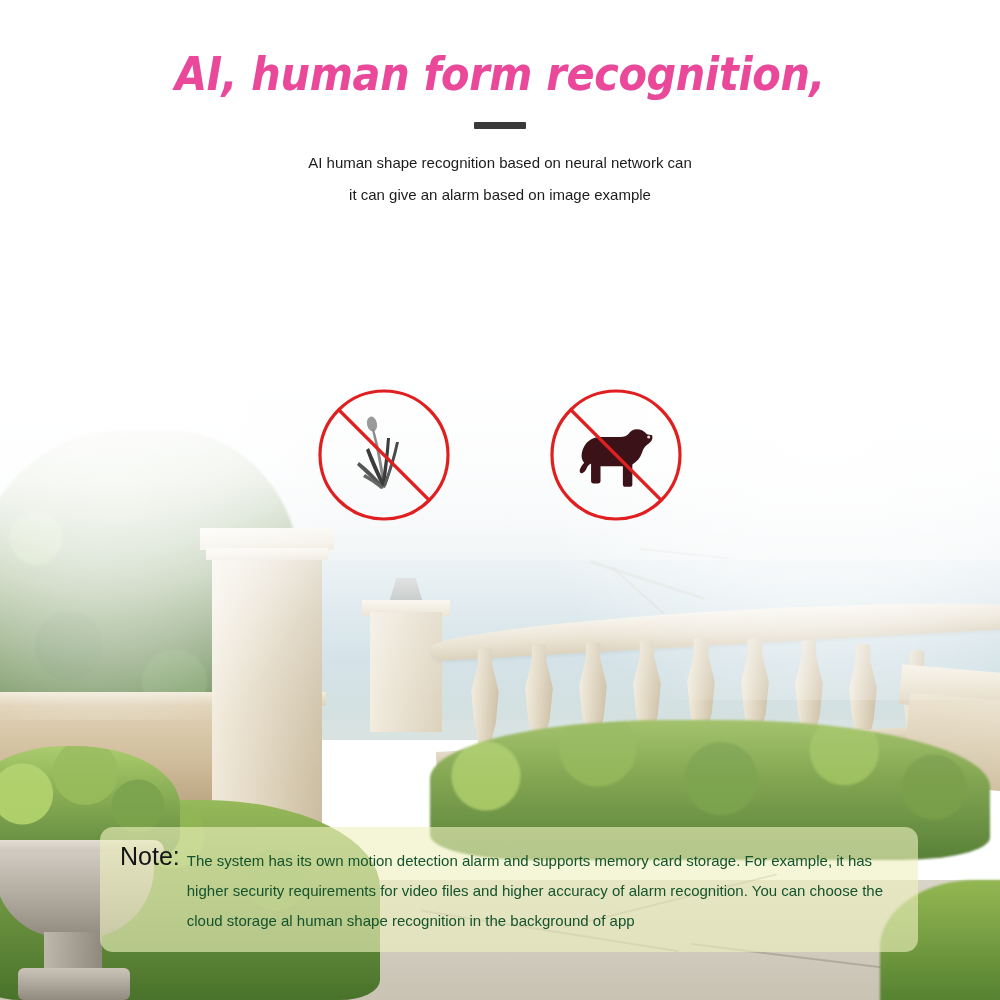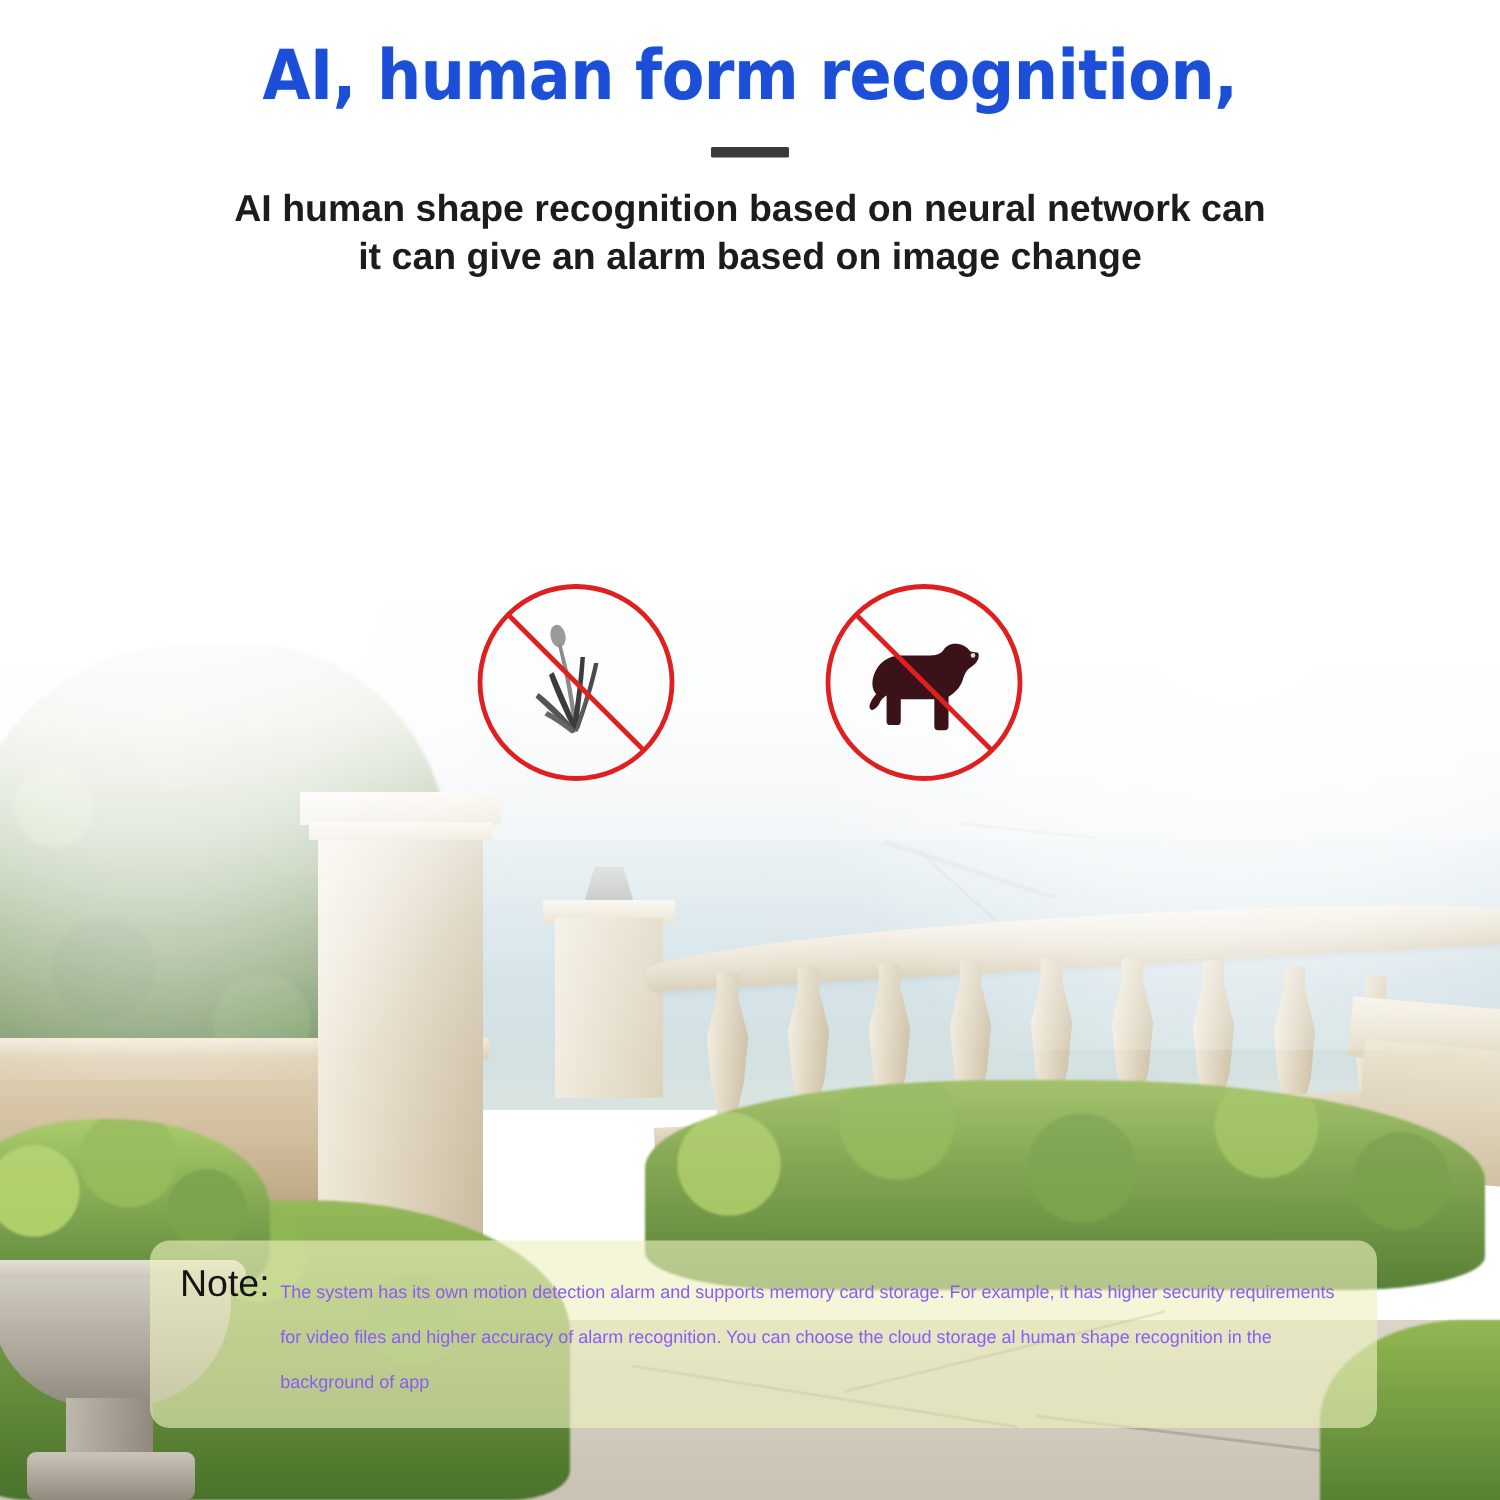--- a/index.html
+++ b/index.html
@@ -132,31 +132,32 @@
         rgba(255,255,255,.04) 88%,
         rgba(255,255,255,0) 100%);}
   .fog-left{position:absolute;left:0;top:300px;width:340px;height:420px;
       background:radial-gradient(ellipse at 30% 0%, rgba(255,255,255,.95) 0%, rgba(255,255,255,.55) 45%, rgba(255,255,255,0) 80%);}
   .fog-right{position:absolute;left:560px;top:320px;width:440px;height:380px;
       background:radial-gradient(ellipse at 60% 10%, rgba(255,255,255,.96) 0%, rgba(255,255,255,.5) 50%, rgba(255,255,255,0) 85%);}
 
   
   .header{position:absolute;left:0;top:0;width:1000px;text-align:center;z-index:10;}
   .title{
-    color:#1d4ed8;
+    color:#ec4899;
     font-family:"Liberation Sans Narrow","DejaVu Sans Condensed","Liberation Sans", sans-serif;
     font-weight:700;font-size:46px;line-height:52px;
-    letter-spacing:-.3px;margin:0;padding-top:24px;
+    letter-spacing:-.3px;margin:0;padding-top:48px;
     text-shadow:0 0 1px rgba(43,168,224,.35);
+    font-style:italic;
   }
   .title .l2{display:block;}
   .divider{width:52px;height:7px;background:#3a3a3a;margin:22px auto 0 auto;border-radius:1px;}
   .lead{
     margin:18px auto 0 auto;width:760px;
-    color:#1c1c1c;font-size:25px;line-height:32px;font-weight:700;
+    color:#1c1c1c;font-size:15px;line-height:32px;font-weight:400;
     font-family:"Liberation Sans","DejaVu Sans",sans-serif;
   }
   .lead p{margin:0;}
 
   
   .icons{position:absolute;left:0;top:386px;width:1000px;height:140px;z-index:10;
          display:flex;justify-content:center;gap:94px;}
   .no-badge{position:relative;width:138px;height:138px;}
   .no-ring{position:absolute;left:0;top:0;width:100%;height:100%;}
   .glyph-wrap{position:absolute;left:50%;top:50%;transform:translate(-50%,-50%);
@@ -172,21 +173,21 @@
     box-sizing:border-box;
     backdrop-filter:blur(.5px);
   }
   .note-inner{display:flex;align-items:flex-start;}
   .note-label{
     font-size:25px;line-height:30px;color:#141414;font-weight:400;
     font-family:"Liberation Sans","DejaVu Sans",sans-serif;
     flex:0 0 auto;padding-right:7px;white-space:nowrap;
   }
   .note-text{
-    font-size:12px;line-height:30px;color:#8b5cf6;font-weight:400;
+    font-size:15px;line-height:30px;color:#14532d;font-weight:400;
     font-family:"Liberation Sans","DejaVu Sans",sans-serif;
     flex:1 1 auto;padding-top:5px;text-align:left;
   }
 </style>
 </head>
 <body>
 
 <div class="page">
 
   <div class="photo">
@@ -243,21 +244,21 @@
     <div class="fog-right"></div>
   </div>
 
   <div class="header">
     <h1 class="title">
       <span>AI, human form recognition,</span>
     </h1>
     <div class="divider"></div>
     <div class="lead">
       <p>AI human shape recognition based on neural network can</p>
-      <p>it can give an alarm based on image change</p>
+      <p>it can give an alarm based on image example</p>
     </div>
   </div>
 
   <div class="icons">
 
     <div class="no-badge">
       <div class="glyph-wrap">
         <svg width="86" height="86" viewBox="0 0 86 86" aria-hidden="true">
           <g fill="#3C3C3C">
             <ellipse cx="31" cy="12" rx="5" ry="7.5" fill="#9a9a9a" transform="rotate(-12 31 12)"></ellipse>

